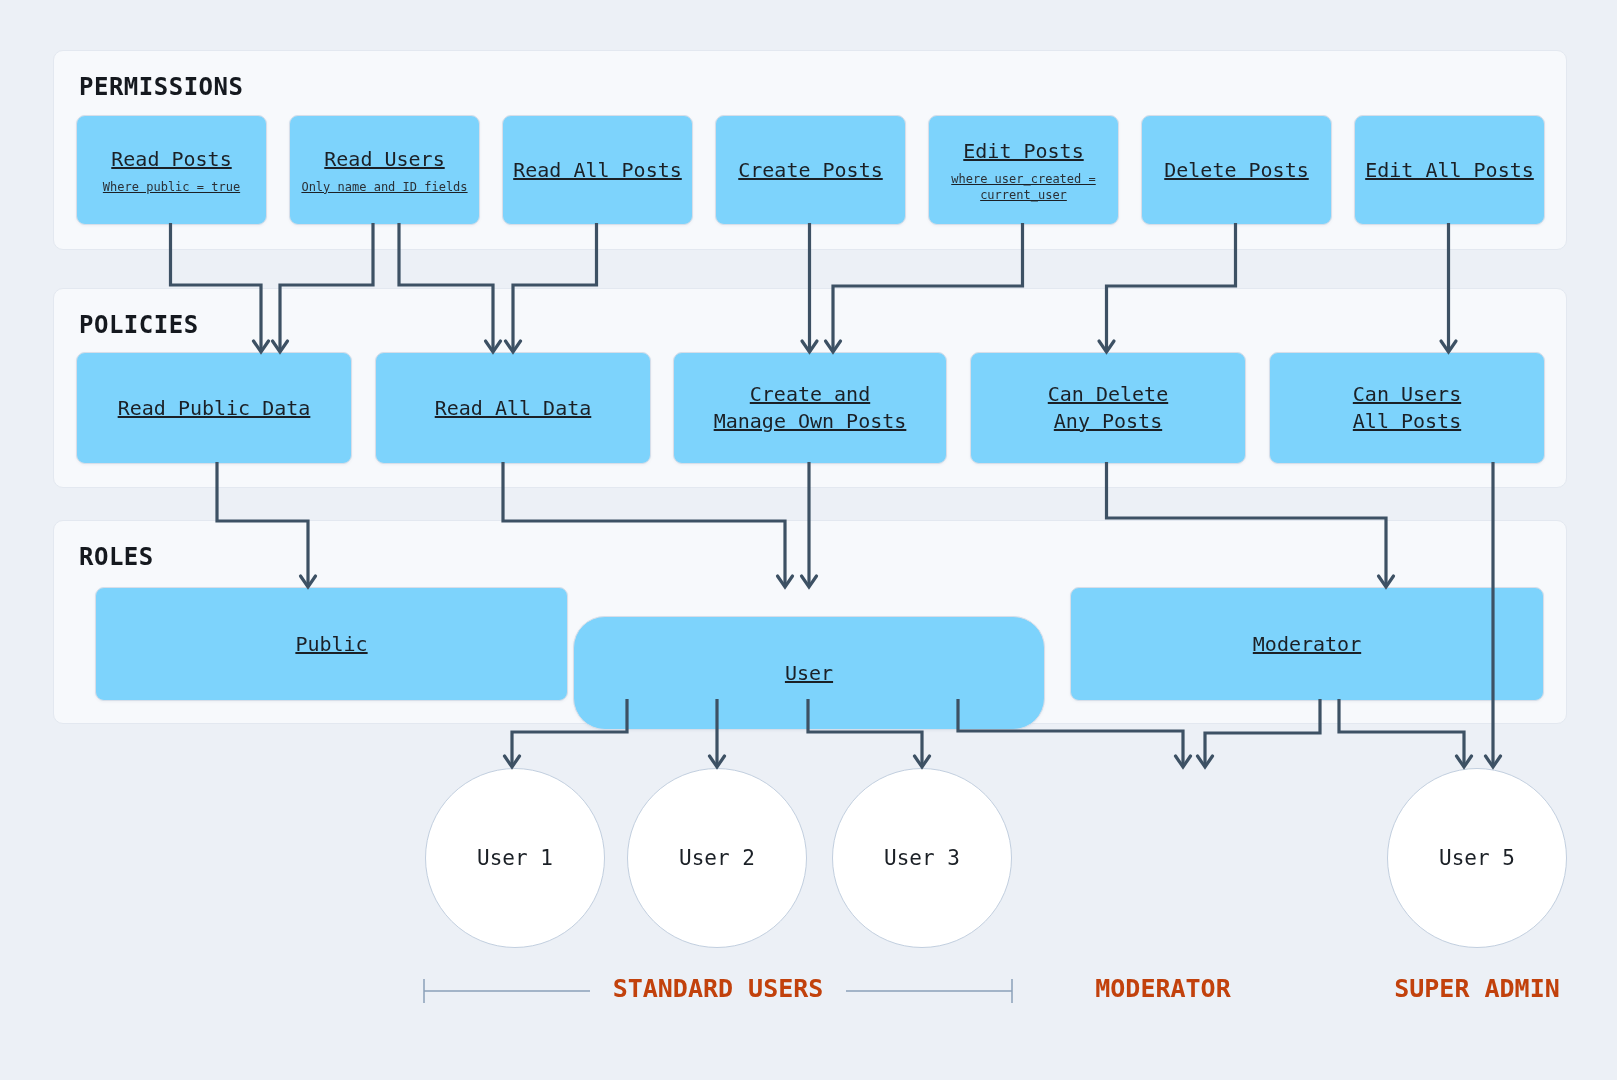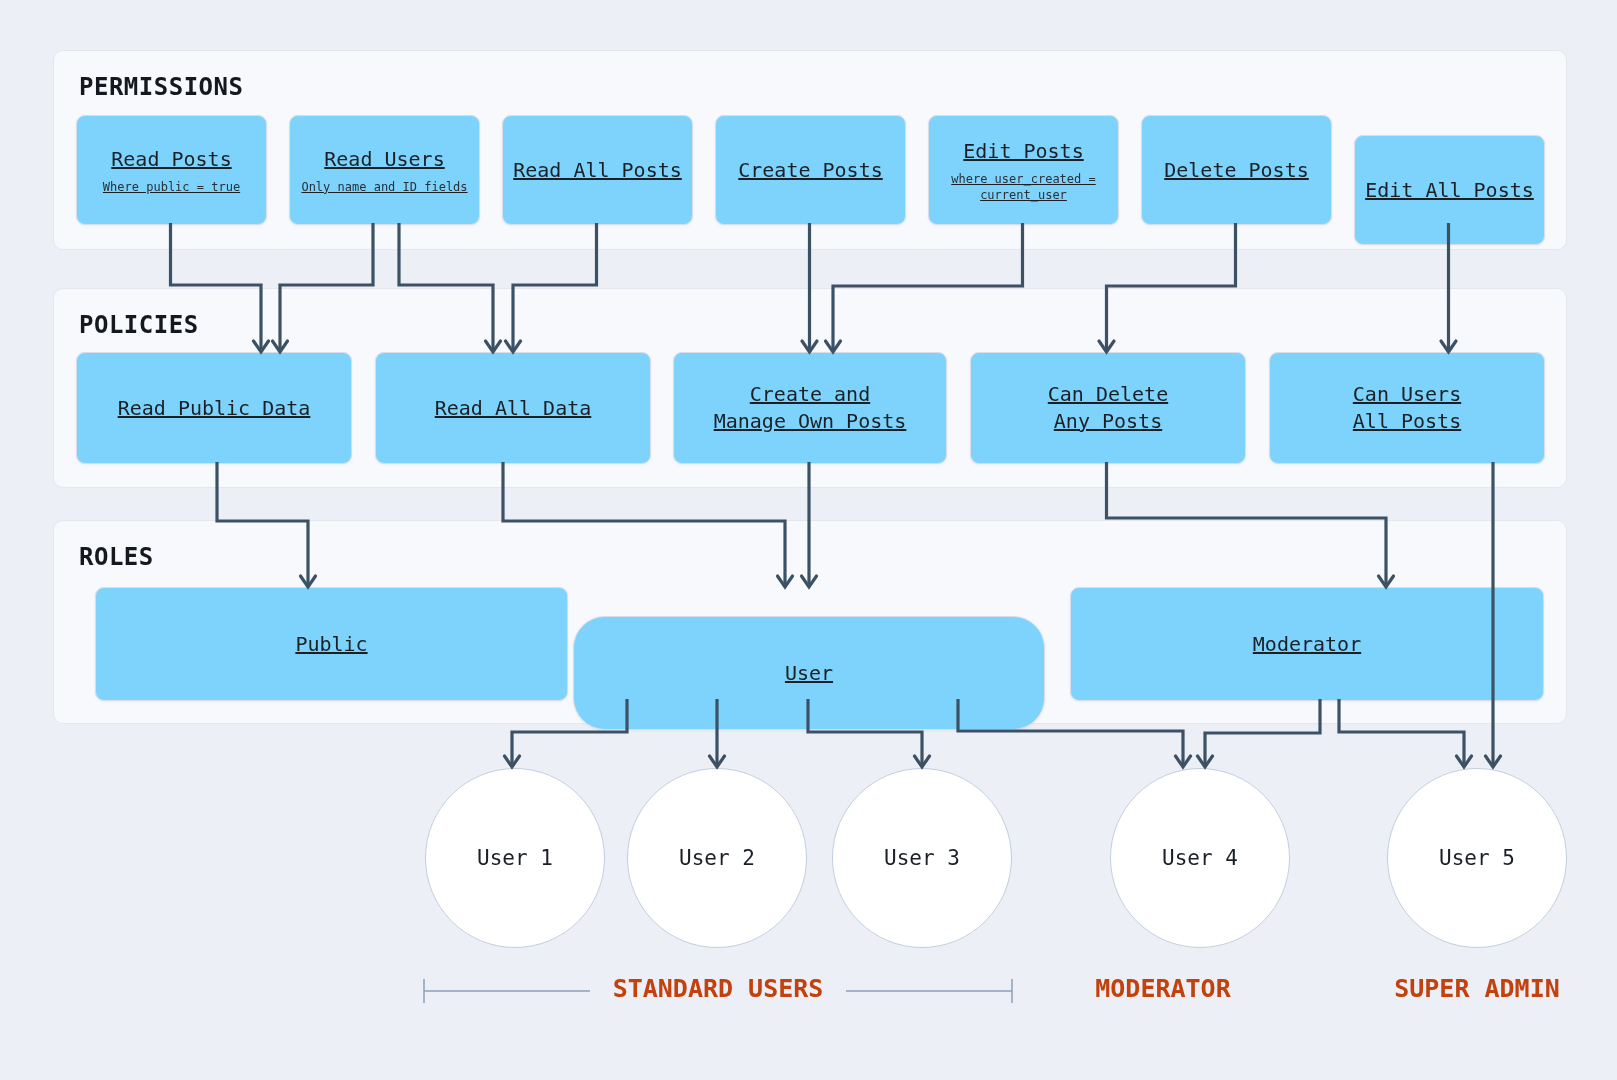--- a/index.html
+++ b/index.html
@@ -53,21 +53,21 @@
       <div class="title">Create Posts</div>
     </div>
     <div class="node" style="left: 928px; top: 115px; width: 189px; height: 108px;">
       <div class="title">Edit Posts</div>
       <div class="subtitle">where user_created =
 current_user</div>
     </div>
     <div class="node" style="left: 1141px; top: 115px; width: 189px; height: 108px;">
       <div class="title">Delete Posts</div>
     </div>
-    <div class="node" style="left: 1354px; top: 115px; width: 189px; height: 108px; margin-top: 20px;">
+    <div class="node" style="left: 1354px; top: 115px; width: 189px; height: 108px;">
       <div class="title">Edit All Posts</div>
     </div>
     <div class="node" style="left: 76px; top: 352px; width: 274px; height: 110px;">
       <div class="title">Read Public Data</div>
     </div>
     <div class="node" style="left: 375px; top: 352px; width: 274px; height: 110px;">
       <div class="title">Read All Data</div>
     </div>
     <div class="node" style="left: 673px; top: 352px; width: 272px; height: 110px;">
       <div class="title">Create and
@@ -91,23 +91,20 @@
       <div class="title">Moderator</div>
     </div>
     <div class="circle" style="left: 425px; top: 768px; width: 178px; height: 178px;">
       <span>User 1</span>
     </div>
     <div class="circle" style="left: 627px; top: 768px; width: 178px; height: 178px;">
       <span>User 2</span>
     </div>
     <div class="circle" style="left: 832px; top: 768px; width: 178px; height: 178px;">
       <span>User 3</span>
-    </div>
-    <div class="circle" style="left: 1110px; top: 768px; width: 178px; height: 178px;">
-      <span>User 4</span>
     </div>
     <div class="circle" style="left: 1387px; top: 768px; width: 178px; height: 178px;">
       <span>User 5</span>
     </div>
     <svg class="overlay" id="overlay" width="1617" height="1080" viewBox="0 0 1617 1080">
       <g>
         <path d="M170.5 223 L 170.5 285 L 261 285 L 261 352" fill="none" stroke="#3d5164" stroke-width="3.2" stroke-linejoin="miter"></path>
         <path d="M253.5 341 L261 352 L268.5 341" fill="none" stroke="#3d5164" stroke-width="3.2" stroke-linecap="round"></path>
       </g>
       <g>

